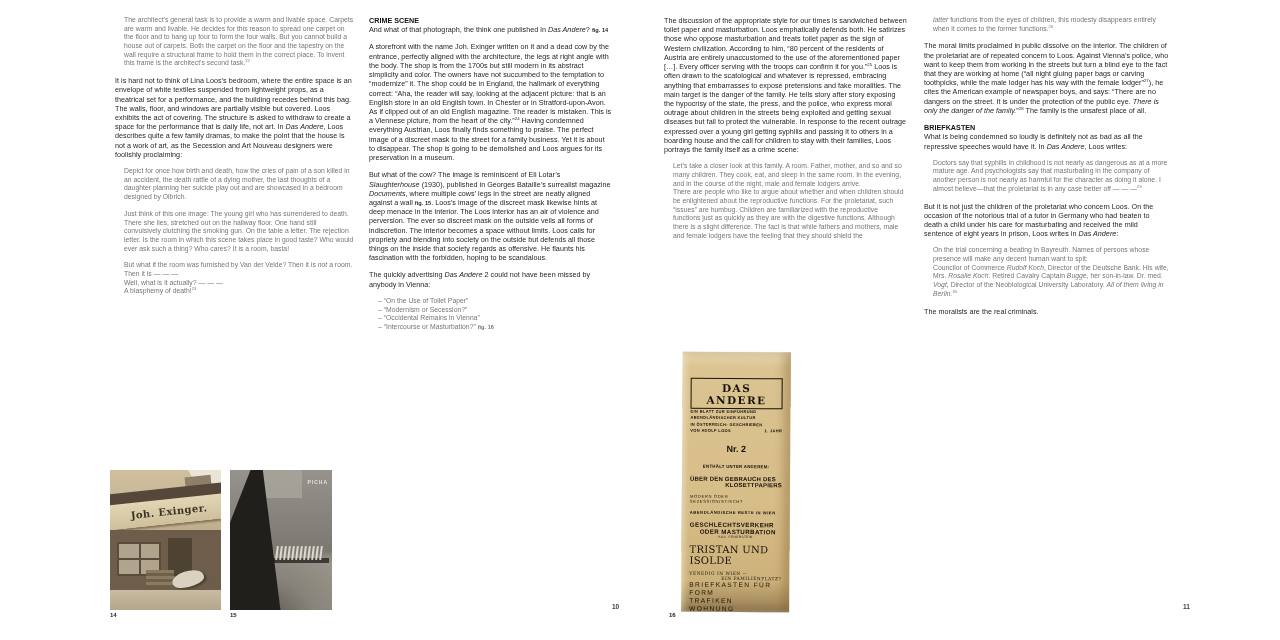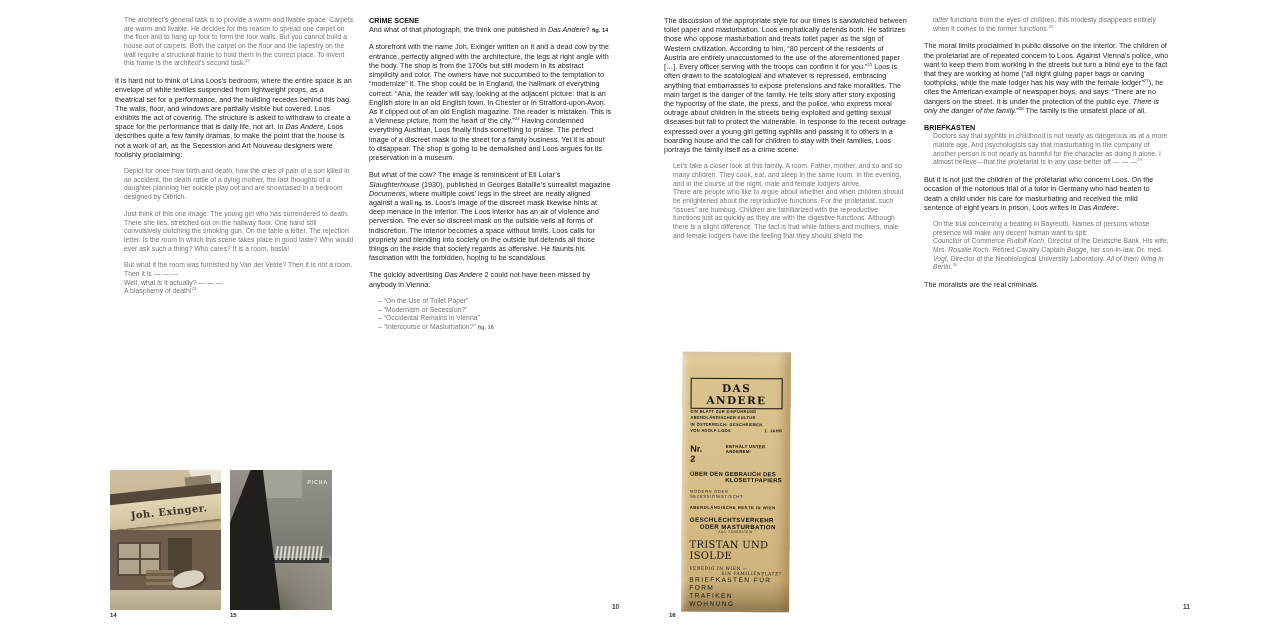--- a/index.html
+++ b/index.html
@@ -51,21 +51,21 @@
   .f15-wedge{position:absolute;left:-8px;top:0;width:68px;height:140px;background:#211f1b;clip-path:polygon(42% 0,60% 0,86% 100%,0 100%,0 52%);}
 
   
   #fig16{position:absolute;left:682px;top:352px;width:108px;height:260px;overflow:hidden;transform:rotate(.4deg);
     background:linear-gradient(180deg,#e6d6b0 0%,#dbc492 6%,#d7bd88 58%,#cdb17a 88%,#a98f60 96%,#8a744e 100%);
     box-shadow:inset -7px 0 9px rgba(120,90,40,.35),inset 3px 0 5px rgba(255,246,220,.45),0 0 1px rgba(0,0,0,.2);}
   .poster-inner{position:absolute;left:8px;top:26px;width:92px;color:#17120a;}
   .p-titlebox{border:1.6px solid #17120a;text-align:center;padding:2.5px 0 2px 0;font-family:"DejaVu Serif",serif;font-weight:bold;font-size:10.5px;letter-spacing:1.4px;}
   .p-sub{font-size:4px;font-weight:bold;letter-spacing:.35px;line-height:1.22;margin-top:1.5px;}
   .p-sub-row{display:flex;justify-content:space-between;font-size:4px;font-weight:bold;letter-spacing:.35px;}
-  .p-issue{display:flex;align-items:flex-start;gap:19px;margin-top:11px;}
+  .p-issue{display:flex;align-items:center;gap:10px;margin-top:11px;flex-direction:column;}
   .p-issue .nr{font-size:9px;font-weight:bold;}
   .p-issue .rest{font-size:4.3px;font-weight:bold;letter-spacing:.3px;}
   .p-it1{margin-top:7px;font-size:6px;font-weight:bold;letter-spacing:.2px;}
   .p-it1b{text-align:right;font-size:6px;font-weight:bold;letter-spacing:.2px;}
   .p-it2{margin-top:6px;font-size:4.2px;letter-spacing:.6px;color:#2a2116;}
   .p-it3{margin-top:6px;font-size:4.2px;font-weight:bold;letter-spacing:.5px;}
   .p-it4{margin-top:6px;font-size:6.2px;font-weight:bold;letter-spacing:.4px;}
   .p-it4b{margin-left:10px;font-size:6.2px;font-weight:bold;letter-spacing:.4px;}
   .p-it4c{text-align:center;font-size:3.2px;letter-spacing:.4px;margin-top:.5px;}
   .p-it5{margin-top:5px;font-family:"DejaVu Serif",serif;font-size:10px;letter-spacing:.3px;}
@@ -104,20 +104,21 @@
 
   <div class="col" id="colR1">
     <div class="para"><span>The discussion of the appropriate style for our times is sandwiched between toilet paper and masturbation. Loos emphatically defends both. He satirizes those who oppose masturbation and treats toilet paper as the sign of Western civilization. According to him, “80 percent of the residents of Austria are entirely unaccustomed to the use of the aforementioned paper […]. Every officer serving with the troops can confirm it for you.”</span><sup>25</sup><span> Loos is often drawn to the scatological and whatever is repressed, embracing anything that embarrasses to expose pretensions and fake moralities. The main target is the danger of the family. He tells story after story exposing the hypocrisy of the state, the press, and the police, who express moral outrage about children in the streets being exploited and getting sexual diseases but fail to protect the vulnerable. In response to the recent outrage expressed over a young girl getting syphilis and passing it to others in a boarding house and the call for children to stay with their families, Loos portrays the family itself as a crime scene:</span></div>
     <div class="quote"><span>Let’s take a closer look at this family. A room. Father, mother, and so and so many children. They cook, eat, and sleep in the same room. In the evening, and in the course of the night, male and female lodgers arrive.</span><br><span>There are people who like to argue about whether and when children should be enlightened about the reproductive functions. For the proletariat, such “issues” are humbug. Children are familiarized with the reproductive functions just as quickly as they are with the digestive functions. Although there is a slight difference. The fact is that while fathers and mothers, male and female lodgers have the feeling that they should shield the</span></div>
   </div>
 
   <div class="col" id="colR2">
     <div class="quote"><span class="i">latter</span><span> functions from the eyes of children, this modesty disappears entirely when it comes to the former functions.</span><sup>26</sup></div>
     <div class="para"><span>The moral limits proclaimed in public dissolve on the interior. The children of the proletariat are of repeated concern to Loos. Against Vienna’s police, who want to keep them from working in the streets but turn a blind eye to the fact that they are working at home (“all night gluing paper bags or carving toothpicks, while the male lodger has his way with the female lodger”</span><sup>27</sup><span>), he cites the American example of newspaper boys, and says: “There are no dangers on the street. It is under the protection of the public eye. </span><span class="i">There is only the danger of the family.</span><span>”</span><sup>28</sup><span> The family is the unsafest place of all.</span></div>
     <div class="heading">BRIEFKASTEN</div>
+    <div class="para"><span>What is being condemned so loudly is definitely not as bad as all the repressive speeches would have it. In </span><span class="i">Das Andere</span><span>, Loos writes:</span></div>
     <div class="quote"><span>Doctors say that syphilis in childhood is not nearly as dangerous as at a more mature age. And psychologists say that masturbating in the company of another person is not nearly as harmful for the character as doing it alone. I almost believe—that the proletariat is in any case better off — — —</span><sup>29</sup></div>
     <div class="para"><span>But it is not just the children of the proletariat who concern Loos. On the occasion of the notorious trial of a tutor in Germany who had beaten to death a child under his care for masturbating and received the mild sentence of eight years in prison, Loos writes in </span><span class="i">Das Andere</span><span>:</span></div>
     <div class="quote"><span>On the trial concerning a beating in Bayreuth. Names of persons whose presence will make any decent human want to spit:</span><br><span>Councilor of Commerce </span><span class="i">Rudolf Koch</span><span>, Director of the Deutsche Bank. His wife, Mrs. </span><span class="i">Rosalie Koch</span><span>. Retired Cavalry Captain </span><span class="i">Bugge</span><span>, her son-in-law. Dr. med. </span><span class="i">Vogt</span><span>, Director of the Neobiological University Laboratory. </span><span class="i">All of them living in Berlin.</span><sup>30</sup></div>
     <div class="para"><span>The moralists are the real criminals.</span></div>
   </div>
 
   <div id="fig14">
     <div class="f14-wall"></div>
     <div class="f14-sky"></div>
     <div class="f14-attic"></div>

